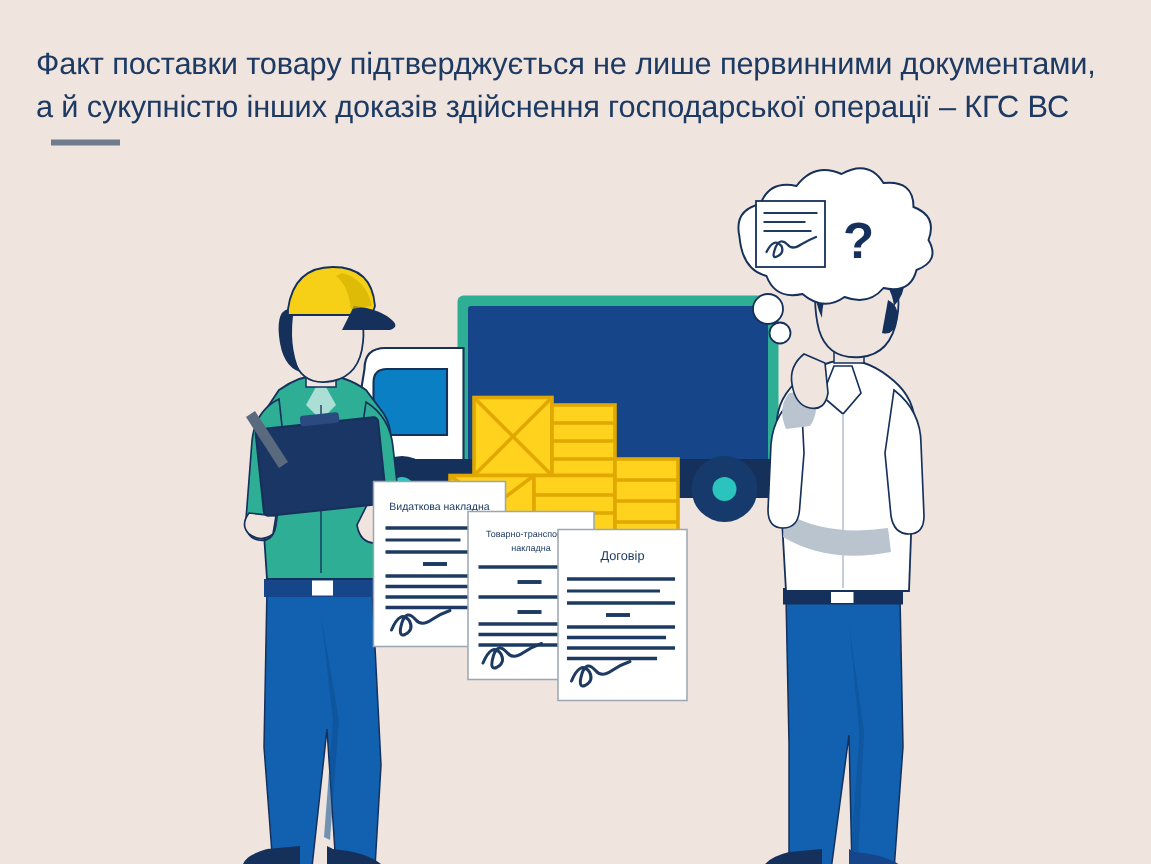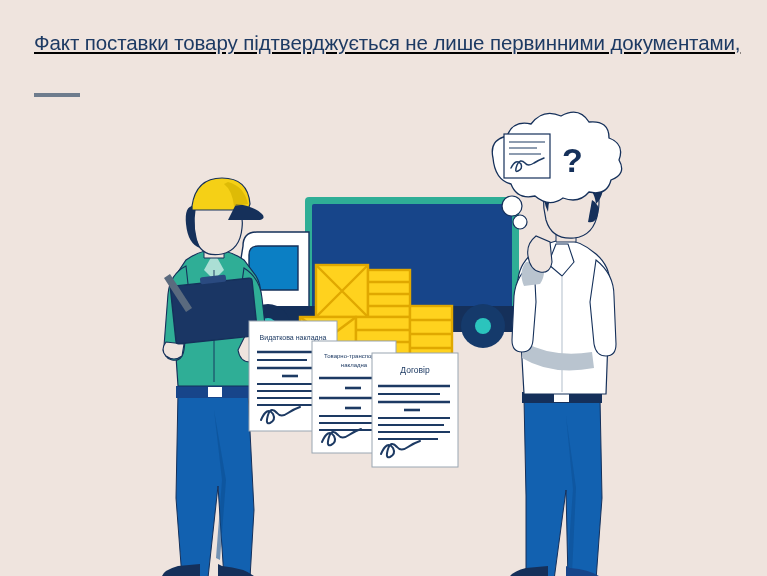--- a/index.html
+++ b/index.html
@@ -11,24 +11,23 @@
     position: relative;
     width: 767px;
     height: 576px;
     background: #efe4de;
     overflow: hidden;
     font-family: "Liberation Sans", sans-serif;
   }
   
   .title-block {
     position: absolute;
-    left: 34px;
+    left: 24px;
     top: 28px;
     width: 710px;
-    text-decoration: underline;
   }
   .title-line {
     color: #1d3a63;
     font-size: 20.5px;
     line-height: 29px;
     letter-spacing: -0.1px;
     white-space: nowrap;
     font-family: "Liberation Sans", sans-serif;
   }
   .title-rule {
@@ -49,20 +48,21 @@
   }
   .stage svg { display: block; }
 </style>
 </head>
 <body>
 
 <div class="canvas">
 
   <div class="title-block">
     <div class="title-line">Факт поставки товару підтверджується не лише первинними документами,</div>
+    <div class="title-line">а й сукупністю інших доказів здійснення господарської операції – КГС ВС</div>
   </div>
   <div class="title-rule"></div>
 
   <div class="stage">
     <svg width="767" height="466" viewBox="0 0 767 466" xmlns="http://www.w3.org/2000/svg">
 
       <g>
 
         <rect x="305" y="87" width="214" height="128" rx="4" fill="#2fae96"></rect>
         <rect x="312" y="94" width="200" height="104" rx="2" fill="#17458a"></rect>

